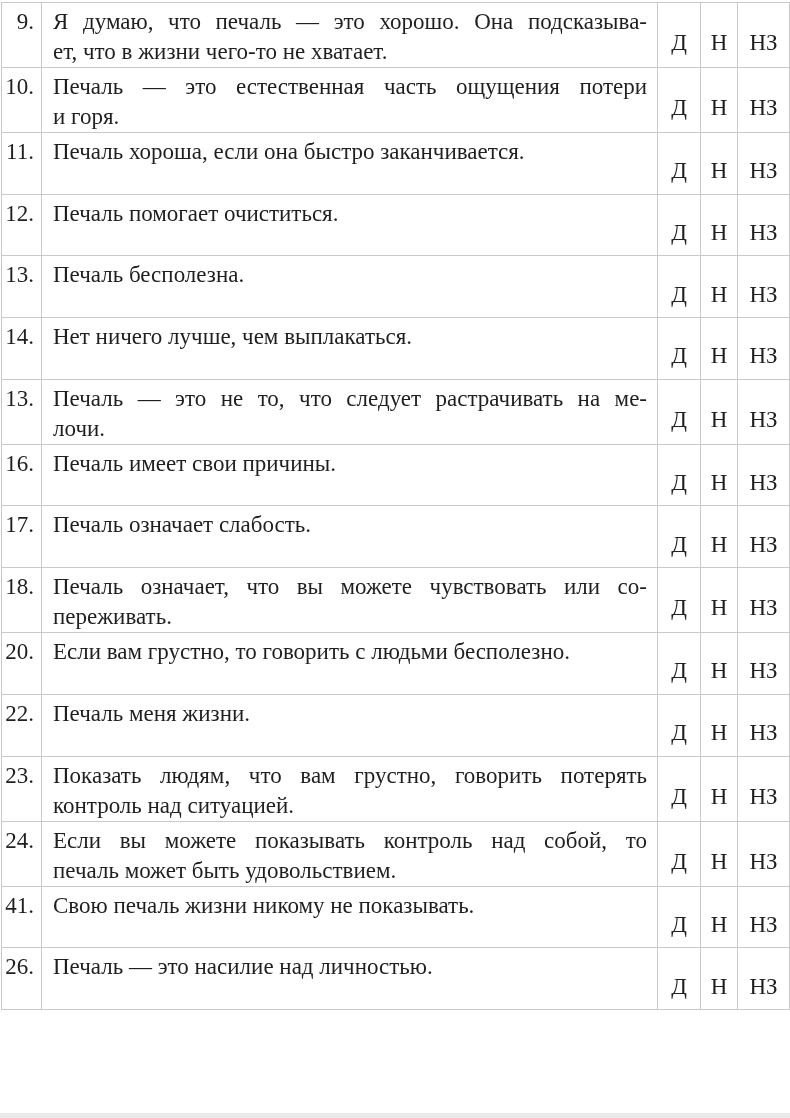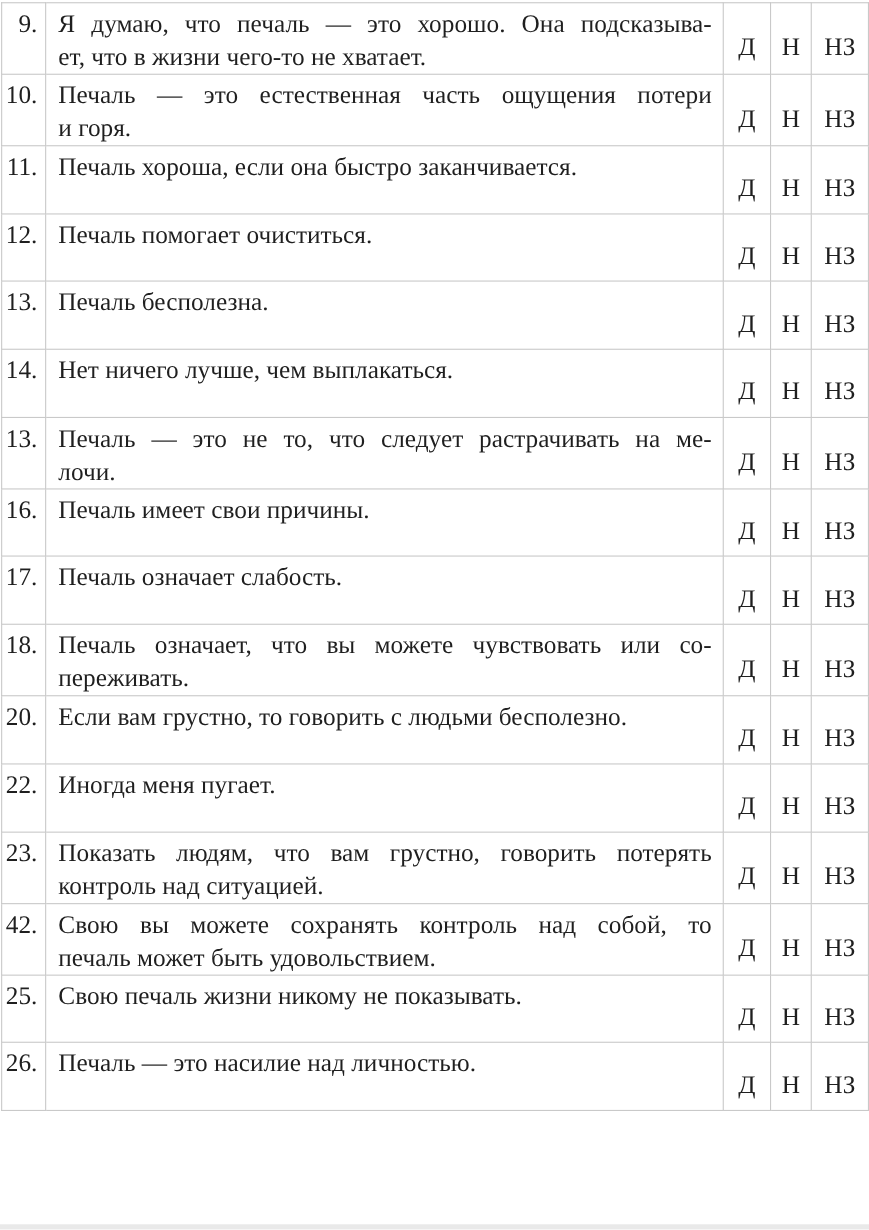--- a/index.html
+++ b/index.html
@@ -172,48 +172,48 @@
           <td class="statement">
             <div class="line">Если вам грустно, то говорить с людьми бесполезно.</div>
           </td>
           <td class="ans">Д</td>
           <td class="ans">Н</td>
           <td class="ans">НЗ</td>
         </tr>
         <tr>
           <td class="num">22.</td>
           <td class="statement">
-            <div class="line">Иногда меня пугает.</div>
+            <div class="line">Печаль меня жизни.</div>
           </td>
           <td class="ans">Д</td>
           <td class="ans">Н</td>
           <td class="ans">НЗ</td>
         </tr>
         <tr>
           <td class="num">23.</td>
           <td class="statement">
             <div class="line jst">Показать людям, что вам грустно, говорить потерять</div>
             <div class="line">контроль над ситуацией.</div>
           </td>
           <td class="ans">Д</td>
           <td class="ans">Н</td>
           <td class="ans">НЗ</td>
         </tr>
         <tr>
-          <td class="num">42.</td>
-          <td class="statement">
-            <div class="line jst">Свою вы можете сохранять контроль над собой, то</div>
+          <td class="num">24.</td>
+          <td class="statement">
+            <div class="line jst">Если вы можете показывать контроль над собой, то</div>
             <div class="line">печаль может быть удовольствием.</div>
           </td>
           <td class="ans">Д</td>
           <td class="ans">Н</td>
           <td class="ans">НЗ</td>
         </tr>
         <tr>
-          <td class="num">25.</td>
+          <td class="num">41.</td>
           <td class="statement">
             <div class="line">Свою печаль жизни никому не показывать.</div>
           </td>
           <td class="ans">Д</td>
           <td class="ans">Н</td>
           <td class="ans">НЗ</td>
         </tr>
         <tr>
           <td class="num">26.</td>
           <td class="statement">

